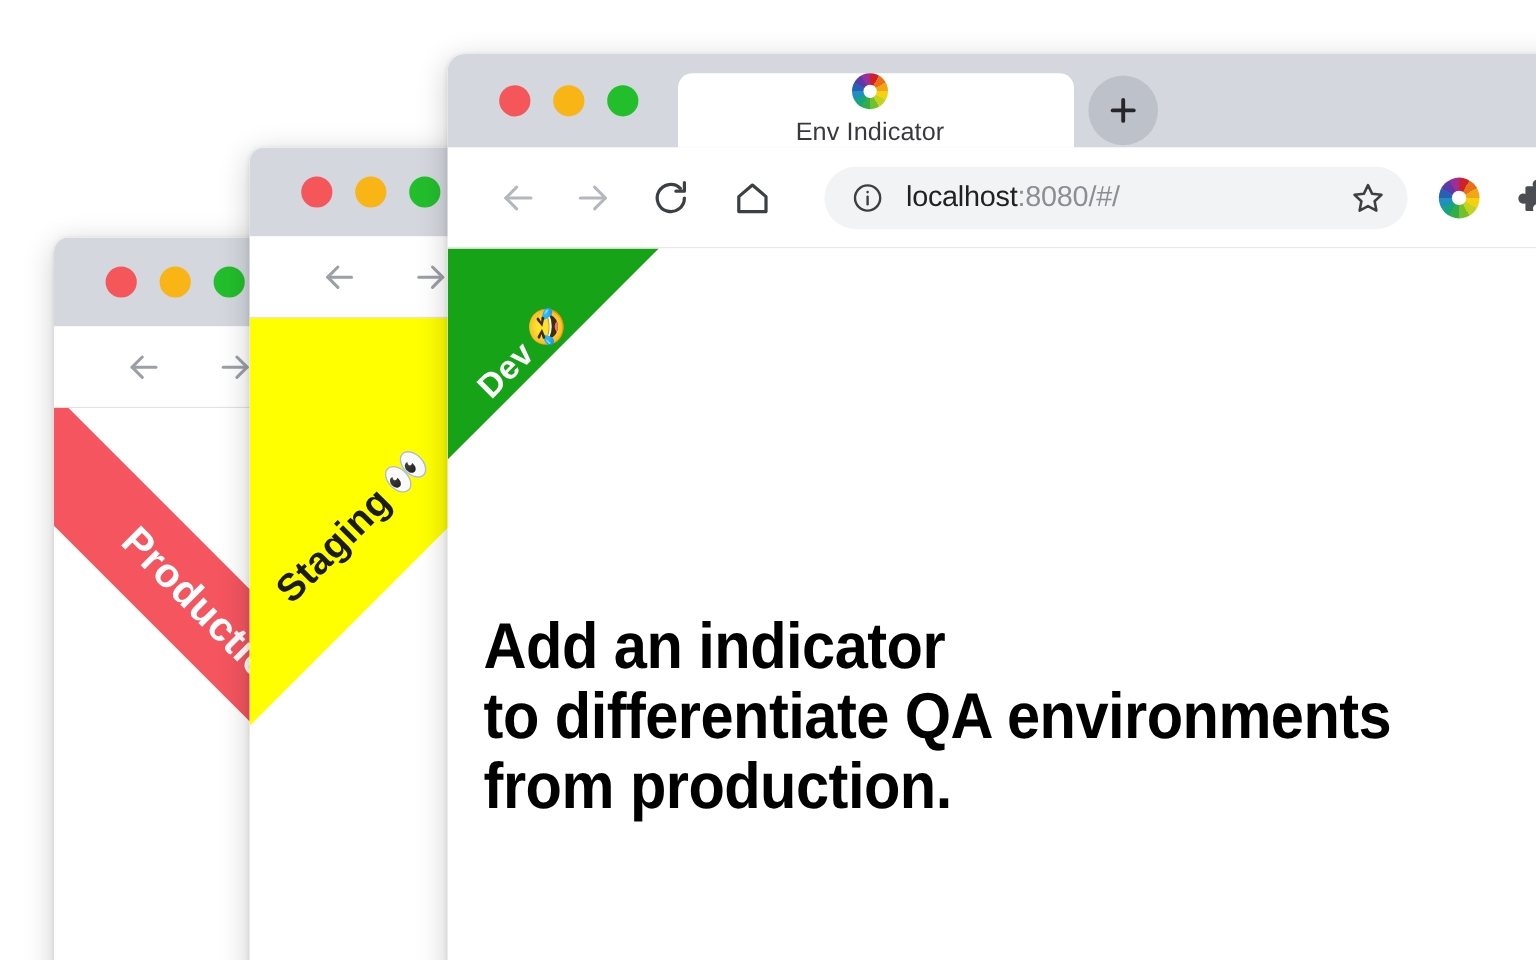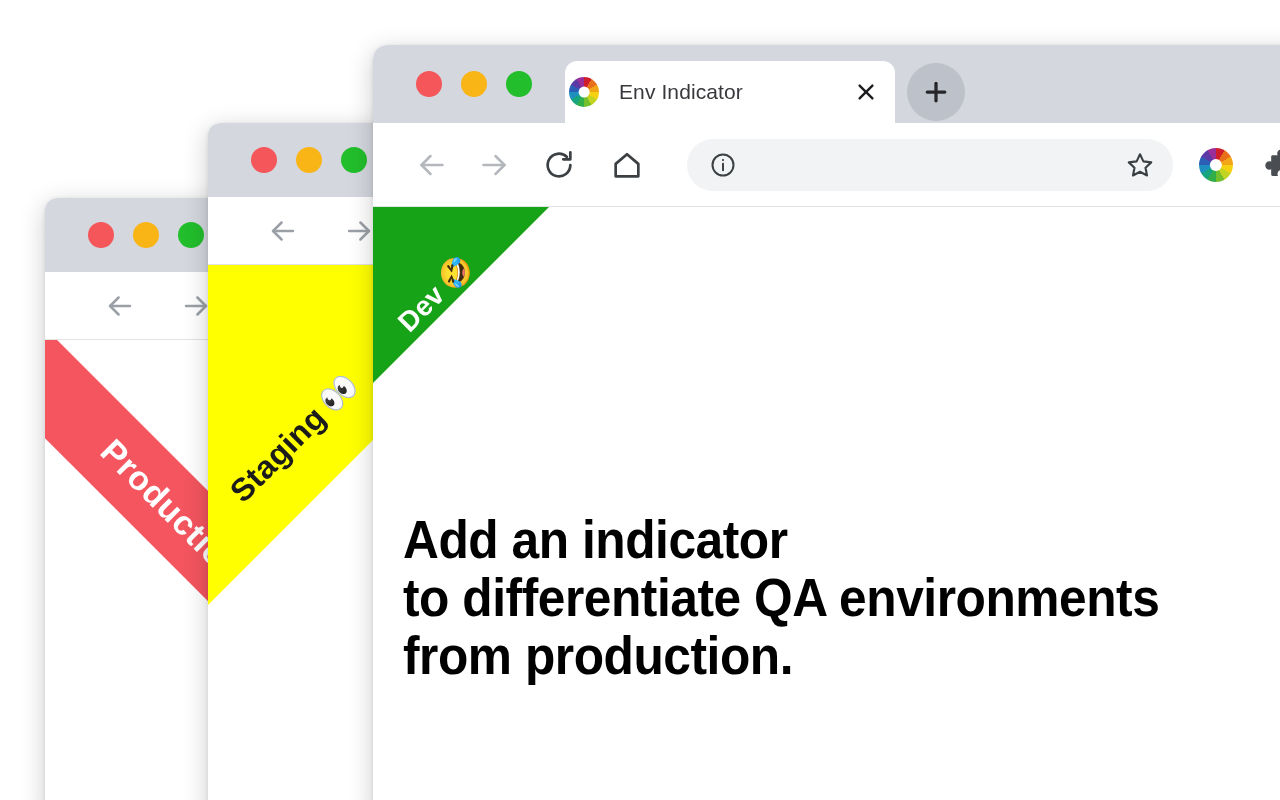--- a/index.html
+++ b/index.html
@@ -101,22 +101,23 @@
     align-items: flex-end;
   }
   .tab {
     position: relative;
     height: 62px;
     background: #ffffff;
     border-radius: 12px 12px 0 0;
     display: flex;
     align-items: center;
     padding: 0 14px 0 4px;
-    gap: 20px;
+    gap: 8px;
     min-width: 330px;
+    flex-direction: column;
   }
   .tab-title {
     font-size: 21px;
     color: #38383d;
     white-space: nowrap;
     letter-spacing: 0.1px;
   }
   .tab-close {
     margin-left: auto;
     width: 30px; height: 30px;
@@ -368,20 +369,21 @@
       </span>
 
       <div class="omnibox">
         <span class="tb-icon">
           <svg width="28" height="28" viewBox="0 0 24 24" fill="none" stroke="#3c4043" stroke-width="1.7" stroke-linecap="round">
               <circle cx="12" cy="12" r="9"></circle>
               <line x1="12" y1="11" x2="12" y2="16.5"></line>
               <circle cx="12" cy="7.8" r="0.9" fill="#3c4043" stroke="none"></circle>
             </svg>
         </span>
+        <span class="omni-url"><span>localhost</span><span class="dim">:8080/#/</span></span>
         <span class="omni-star">
           <svg width="30" height="30" viewBox="0 0 24 24" fill="none" stroke="#3c4043" stroke-width="1.7" stroke-linejoin="round">
               <polygon points="12,3.4 14.7,9.1 21,9.9 16.4,14.2 17.6,20.4 12,17.4 6.4,20.4 7.6,14.2 3,9.9 9.3,9.1"></polygon>
             </svg>
         </span>
       </div>
 
       <div class="ext-icons">
         <span class="wheel wheel-20" style="width:34px;height:34px;background:conic-gradient(#d01f2a 0deg 30deg,#e8701b 30deg 60deg,#f2a516 60deg 90deg,#f5d211 90deg 120deg,#c3d321 120deg 150deg,#74bf2c 150deg 180deg,#2fae4a 180deg 210deg,#16a57f 210deg 240deg,#1f8fc0 240deg 270deg,#2b5fb5 270deg 300deg,#5b3aa5 300deg 330deg,#9a2f9a 330deg 360deg);"></span>
         <span class="tb-icon">

